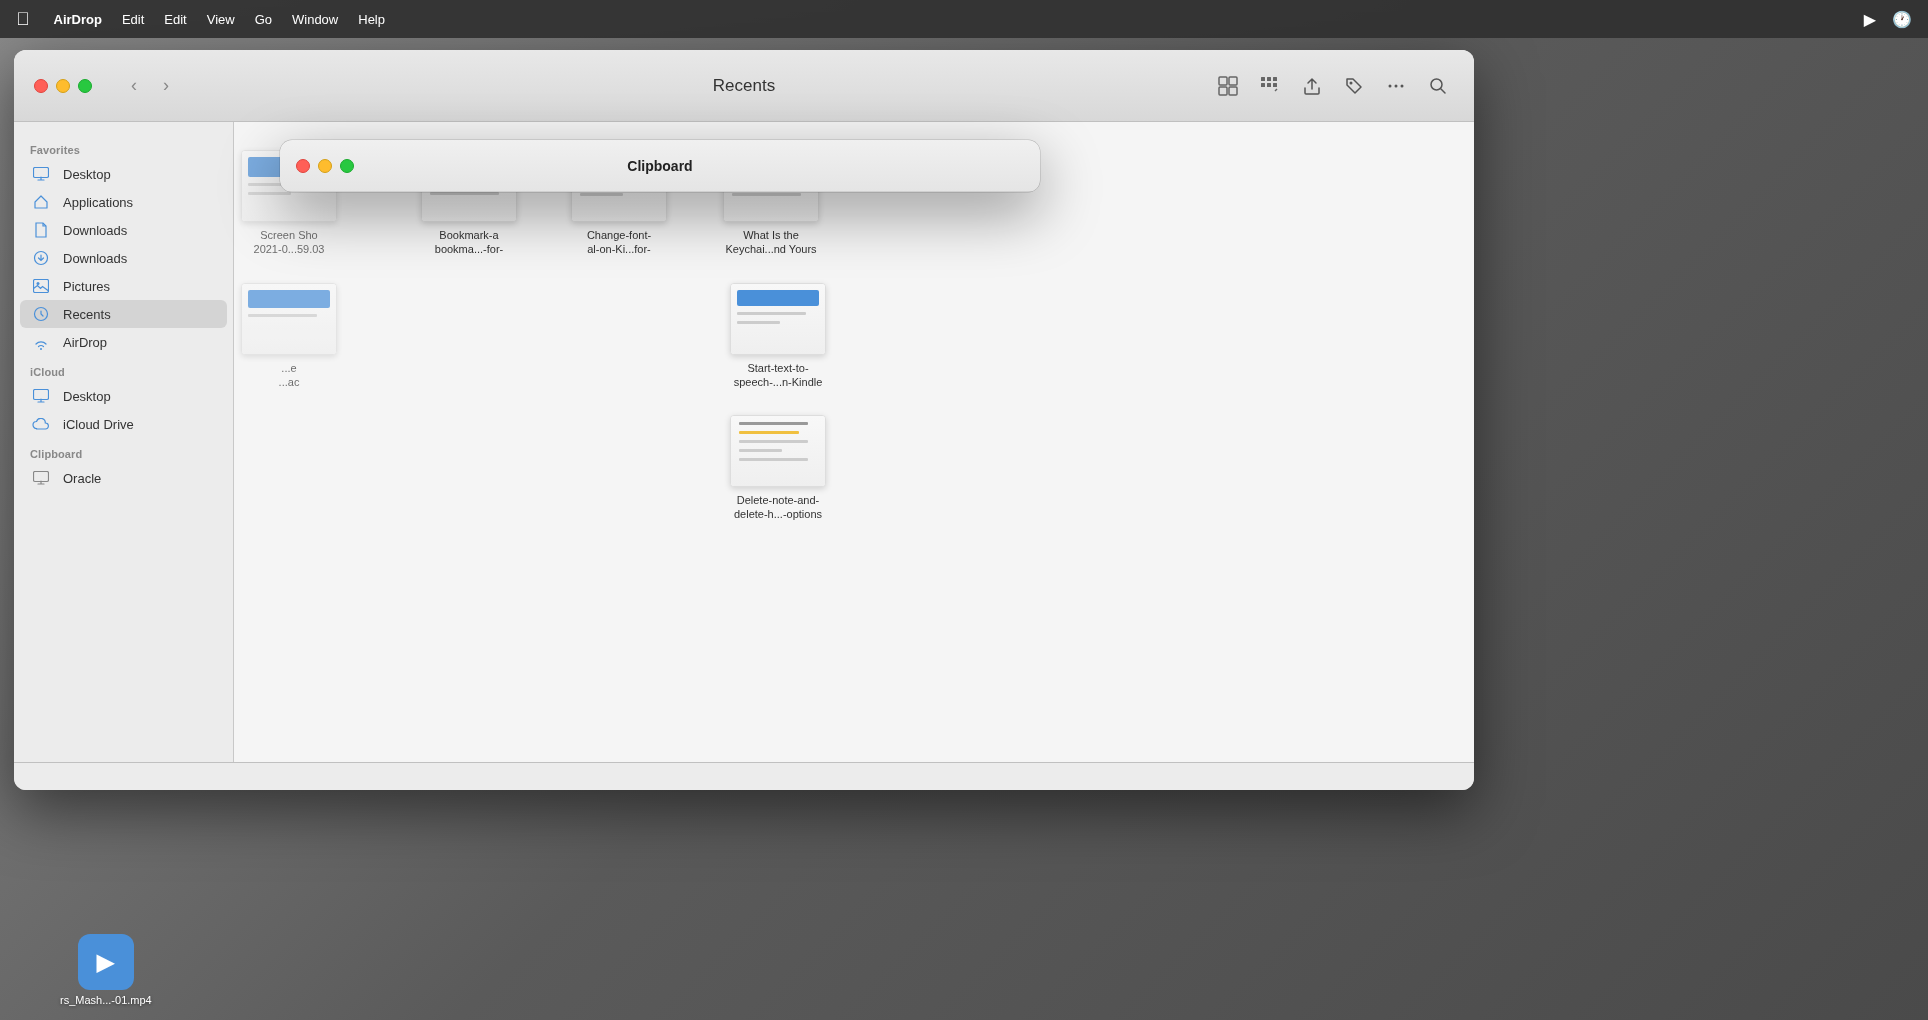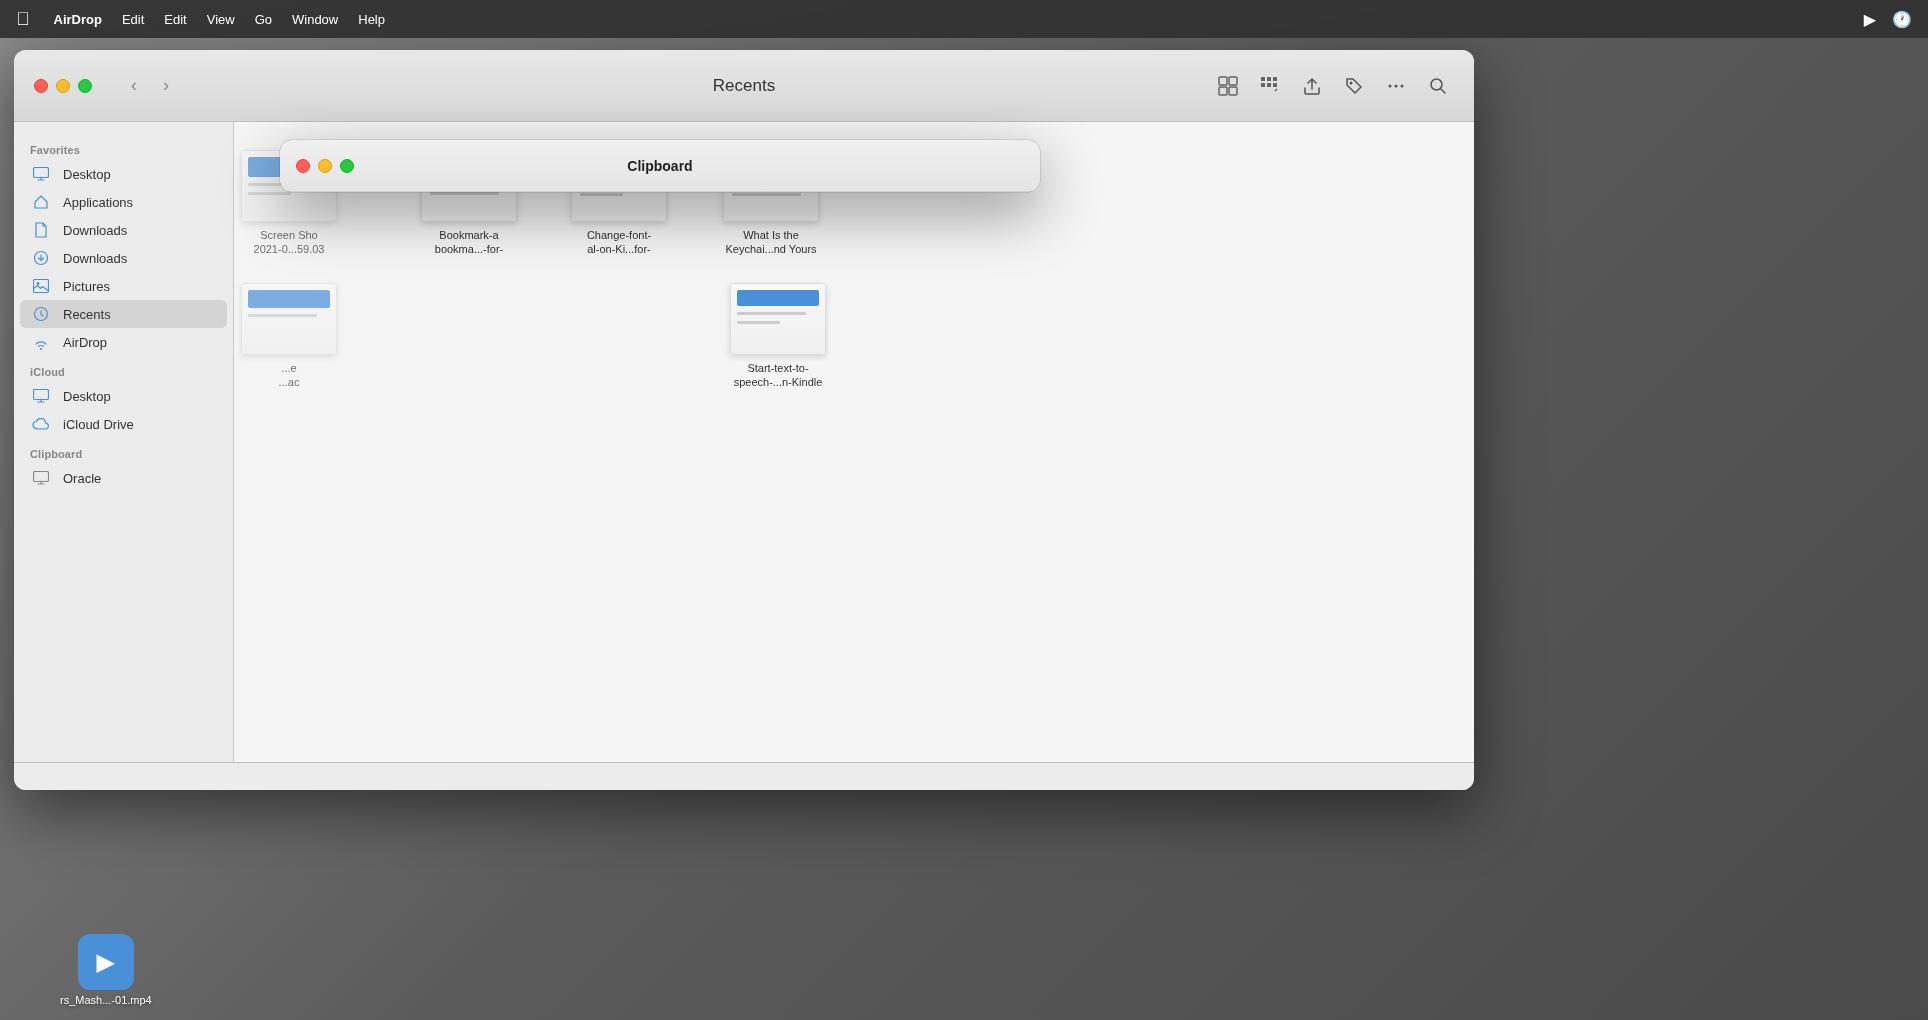--- a/index.html
+++ b/index.html
@@ -566,20 +566,32 @@
             </div>
           </div>
           <span class="file-name">Start-text-to-<br>speech-...n-Kindle</span>
         </div>
       </div>
 
       <div class="files-grid" style="margin-top:10px;">
         <div style="width:130px;"></div>
         <div style="width:130px;"></div>
         <div style="width:130px;"></div>
+        <div class="file-item" style="margin-left:auto;">
+          <div class="file-thumb">
+            <div class="file-thumb-inner">
+              <div class="thumb-line dark" style="margin:2px 4px;"></div>
+              <div class="thumb-highlight" style="margin:2px 4px;"></div>
+              <div class="thumb-line" style="margin:2px 4px;"></div>
+              <div class="thumb-line short" style="margin:2px 4px;"></div>
+              <div class="thumb-line" style="margin:2px 4px;"></div>
+            </div>
+          </div>
+          <span class="file-name">Delete-note-and-<br>delete-h...-options</span>
+        </div>
       </div>
     </div>
   </div>
 
   <div class="status-bar">
   </div>
 </div>
 
 <div style="position:absolute; bottom:14px; left:60px; display:flex; flex-direction:column; align-items:center;">
   <div style="width:56px;height:56px;background:#4a90d9;border-radius:12px;display:flex;align-items:center;justify-content:center;color:white;font-size:24px;">▶</div>

